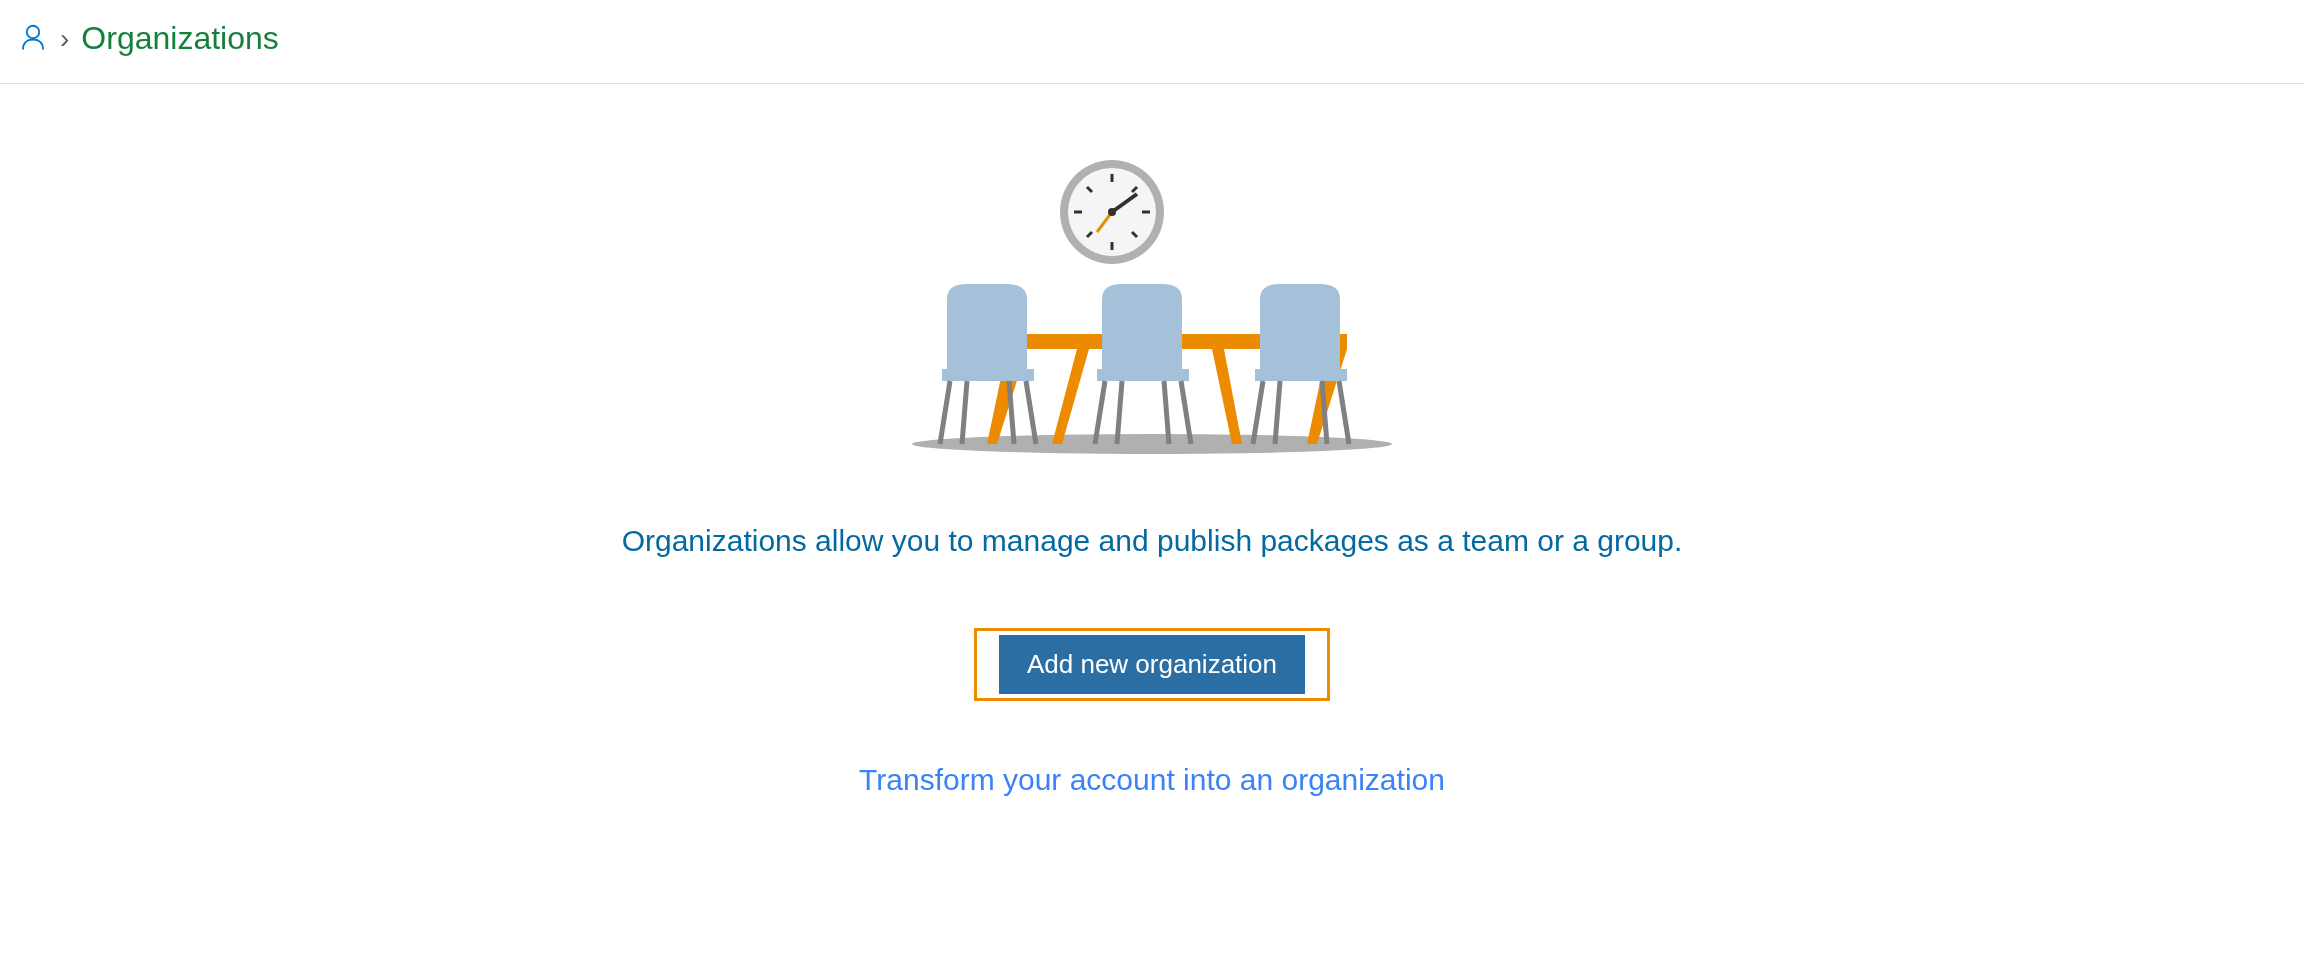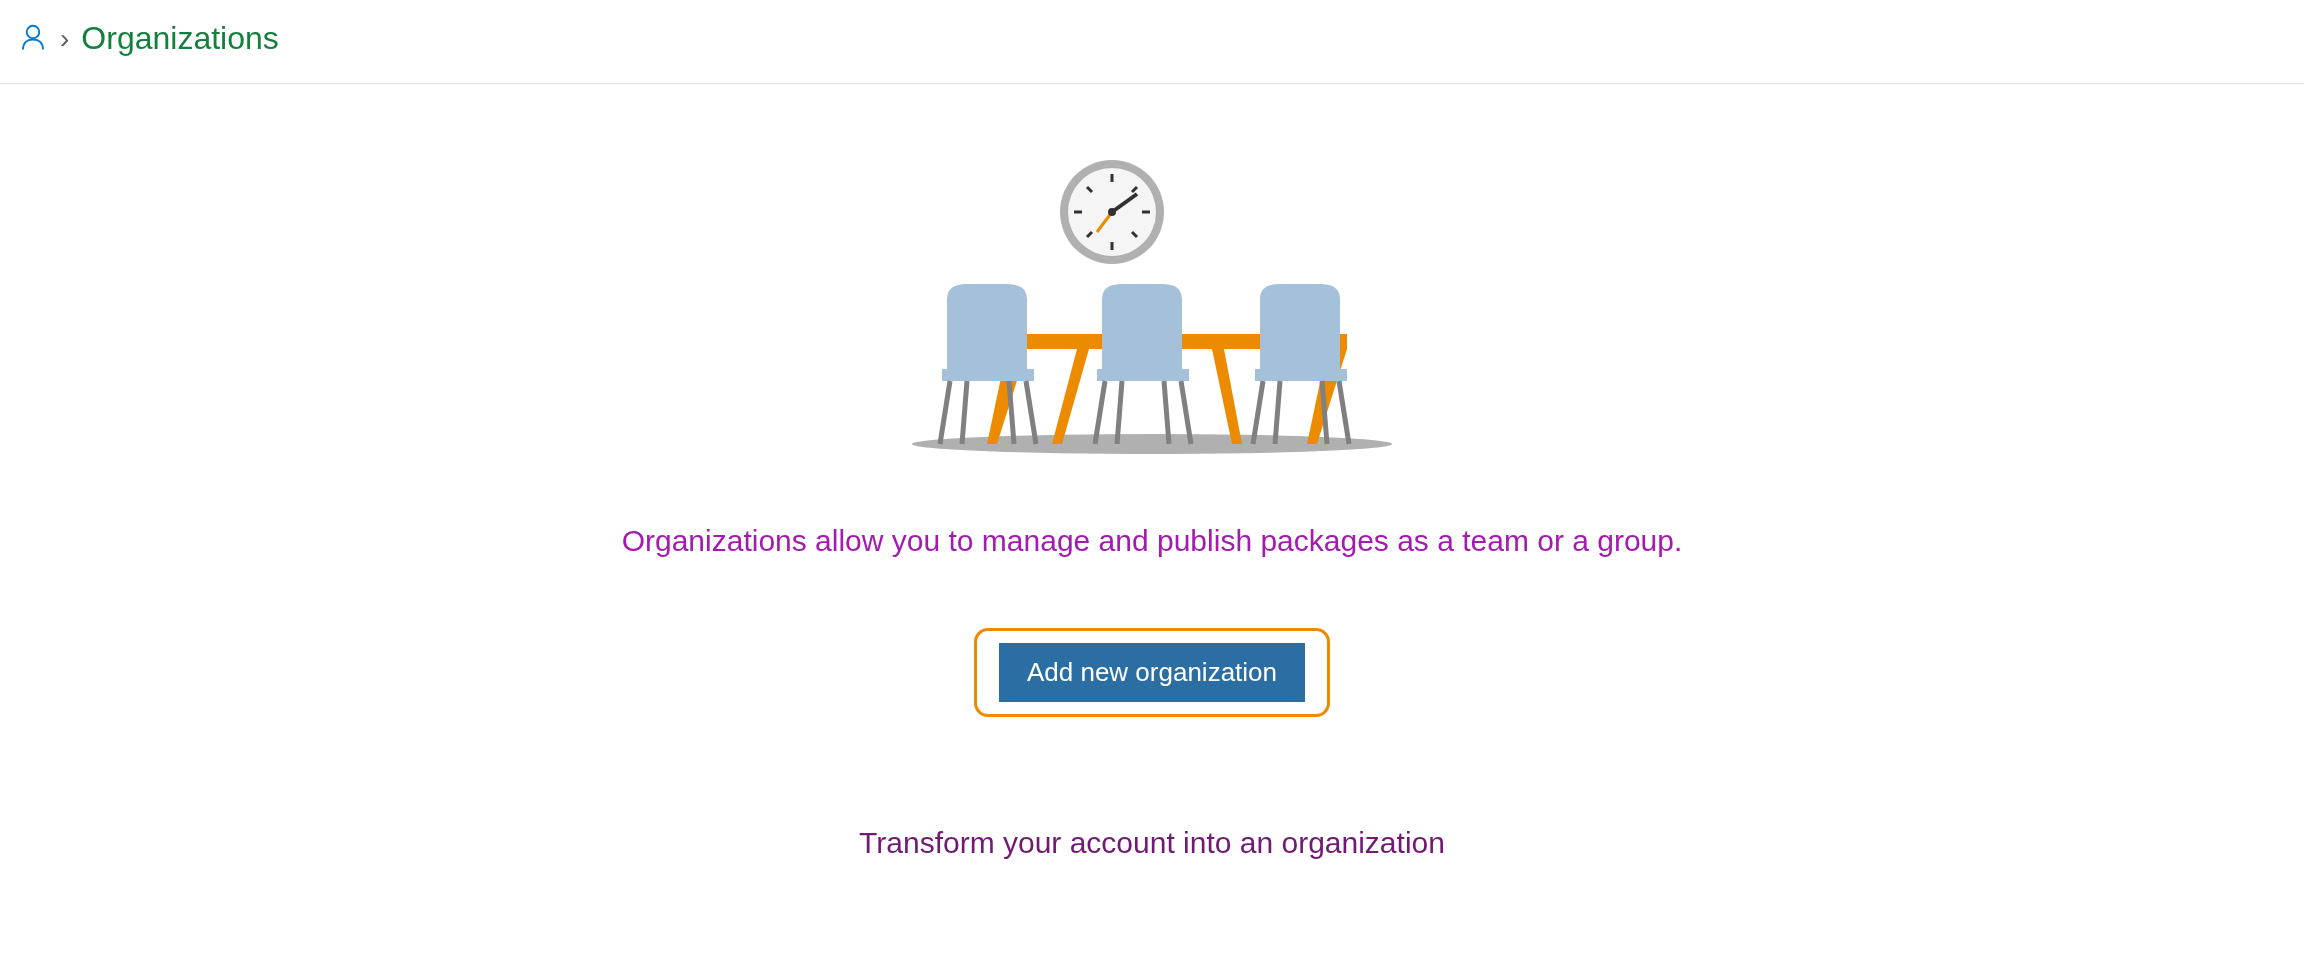--- a/index.html
+++ b/index.html
@@ -30,46 +30,45 @@
       align-items: center;
       padding-top: 70px;
     }
     .illustration {
       width: 480px;
       height: 300px;
       margin-bottom: 70px;
     }
     .description {
       font-size: 30px;
-      color: #a21caf;
+      color: #0369a1;
       text-align: center;
       margin-bottom: 70px;
       font-weight: 400;
     }
     .button-highlight {
       border: 3px solid #ed8b00;
-      border-radius: 14px;
-      padding: 12px 22px;
+      border-radius: 0;
+      padding: 4px 22px;
       margin-bottom: 62px;
     }
     .primary-button {
       background: #2b6ea3;
       color: #fff;
       border: none;
       padding: 14px 28px;
       font-size: 26px;
       font-family: inherit;
       cursor: pointer;
     }
     .transform-link {
-      color: #701a75;
+      color: #3b82f6;
       font-size: 30px;
       text-decoration: none;
       cursor: pointer;
-      margin-top: 47px;
     }
   </style>
 </head>
 <body>
 
 <div class="breadcrumb">
   <span>
     <svg class="user-icon" viewBox="0 0 24 24" fill="none" stroke="#0078d4" stroke-width="1.5">
       <circle cx="12" cy="8" r="5"></circle>
       <path d="M4 22 C4 16, 8 14, 12 14 C16 14, 20 16, 20 22"></path>

